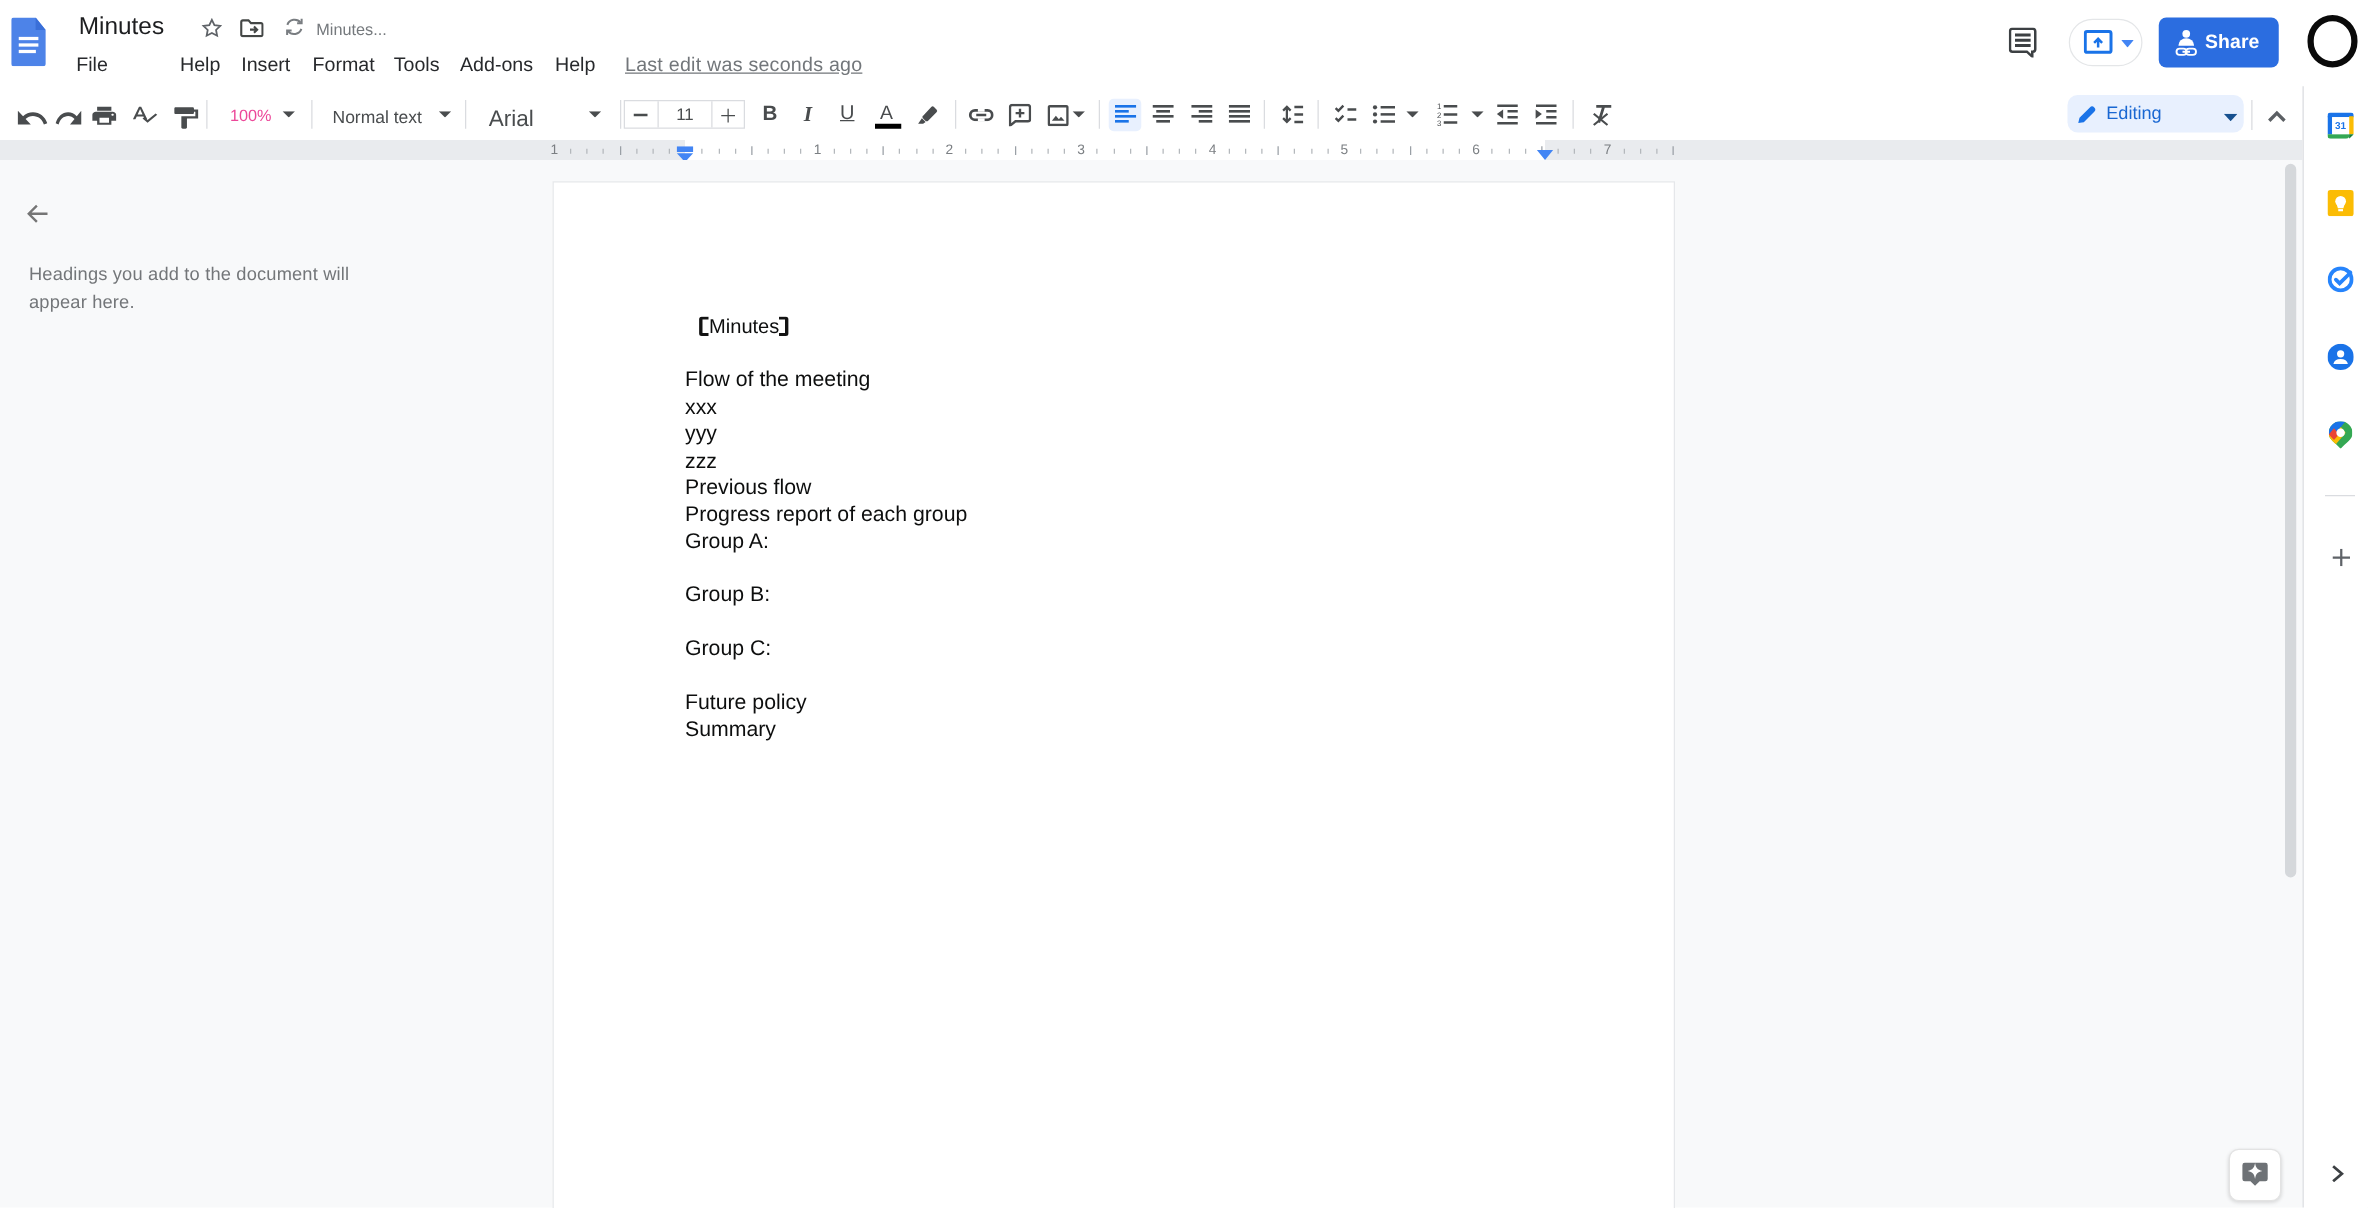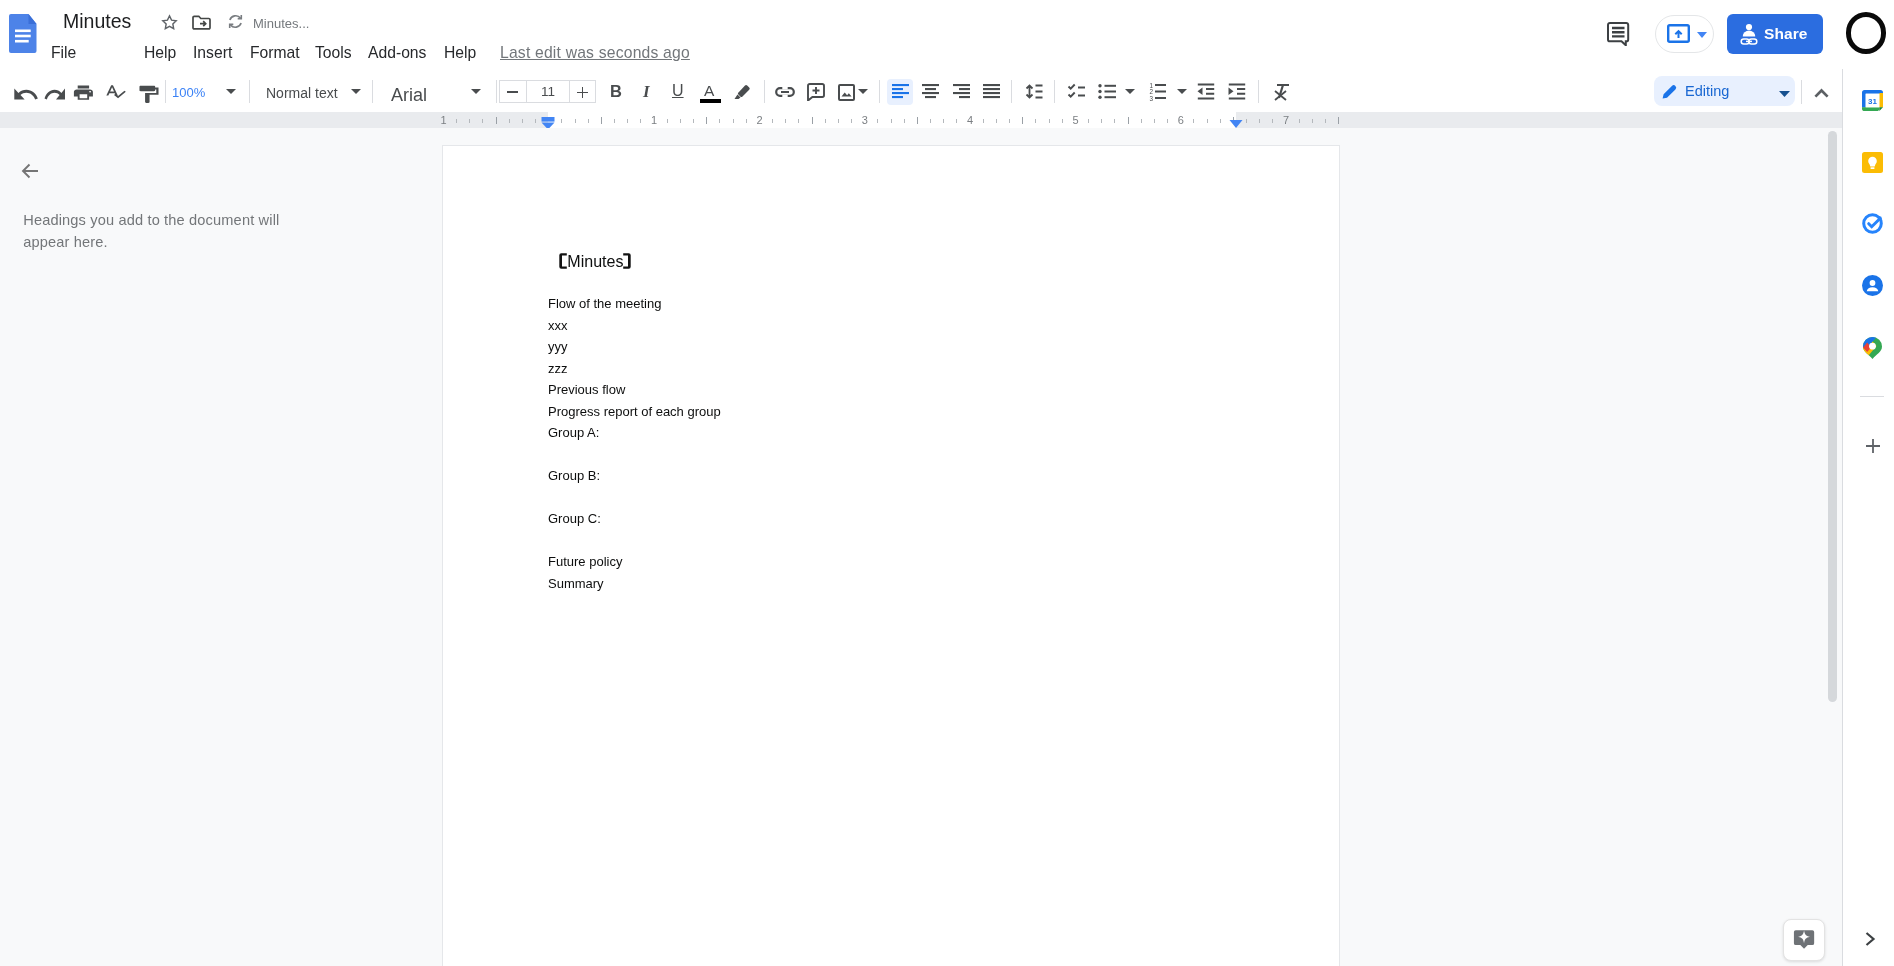--- a/index.html
+++ b/index.html
@@ -31,21 +31,21 @@
 </svg>
 <svg class="abs" style="left:227px;top:14px;" width="17" height="15" viewBox="0 0 17 15" fill="none" stroke="#797d81" stroke-width="1.6">
   <path d="M2.9,5.9 a6,5.7 0 0 1 10.6,-1.8"></path>
     <path d="M14.1,9.1 a6,5.7 0 0 1 -10.6,1.8"></path>
   <path d="M14.3,1 v3.6 h-3.6"></path>
     <path d="M2.7,14 v-3.6 h3.6"></path>
 </svg>
 <div class="abs" style="left:253px;top:15.5px;font-size:13px;color:#75797d;">Minutes...</div>
 
 <div class="abs" style="top:44px;left:0;height:24px;font-size:15.7px;color:#27292c;white-space:nowrap;">
-  <span class="abs" style="left:51px;">File</span>
+  <span class="abs" style="left:61px;">File</span>
   <span class="abs" style="left:102px;margin-top:48px;">Edit</span>
   <span class="abs" style="left:144px;">Help</span>
   <span class="abs" style="left:193px;">Insert</span>
   <span class="abs" style="left:250px;">Format</span>
   <span class="abs" style="left:315px;">Tools</span>
   <span class="abs" style="left:368px;">Add-ons</span>
   <span class="abs" style="left:444px;">Help</span>
   <span class="abs" style="left:500px;color:#72767a;text-decoration:underline;letter-spacing:.2px;">Last edit was seconds ago</span>
 </div>
 
@@ -87,21 +87,21 @@
     <svg width="26" height="24" viewBox="0 0 26 24" style="position: absolute; left: 72.4px; top: 82.6px;">
       <path d="M19,8 L5,8 C3.34,8 2,9.34 2,11 L2,17 L6,17 L6,21 L18,21 L18,17 L22,17 L22,11 C22,9.34 20.66,8 19,8 Z M16,19 L8,19 L8,14 L16,14 Z M19,12 C18.45,12 18,11.55 18,11 C18,10.45 18.45,10 19,10 C19.55,10 20,10.45 20,11 C20,11.55 19.55,12 19,12 Z M18,3 L6,3 L6,7 L18,7 Z" fill="#494c4e" transform="scale(0.95,0.8)"></path>
     </svg>
     <svg width="26" height="24" viewBox="0 0 26 24" style="position: absolute; left: 103.5px; top: 82.7px;">
       <path d="M12.45,16 L14.54,16 L9.43,3 L7.57,3 L2.46,16 L4.55,16 L5.67,13 L11.31,13 Z M6.43,11 L8.5,5.48 L10.57,11 Z M21.54,9.88 L14.78,16.64 L11.96,13.82 L10.55,15.23 L14.79,19.47 L22.95,11.29 Z" fill="#494c4e" transform="scale(0.95,0.78)"></path>
     </svg>
     <svg width="26" height="24" viewBox="0 0 26 24" style="position: absolute; left: 134.5px; top: 84.1px;">
       <path d="M18,4 L18,3 C18,2.45 17.55,2 17,2 L5,2 C4.45,2 4,2.45 4,3 L4,7 C4,7.55 4.45,8 5,8 L17,8 C17.55,8 18,7.55 18,7 L18,6 L19,6 L19,10 L9,10 L9,20 C9,20.55 9.45,21 10,21 L12,21 C12.55,21 13,20.55 13,20 L13,12 L21,12 L21,4 Z" fill="#494c4e" transform="scale(1.12,0.9)"></path>
     </svg>
     <div class="abs" style="left: 165px; top: 80px; width: 1px; height: 23px; background: rgb(218, 220, 224);"></div>
-    <div class="abs" style="left: 172px; top: 84.6px; font-size: 13px; color: #3b82f6; font-weight: 400;">100%</div>
+    <div class="abs" style="left: 184px; top: 84.6px; font-size: 13px; color: #ec4899; font-weight: 400;">100%</div>
     <svg width="10" height="5" viewBox="0 0 10 5" style="position: absolute; left: 226px; top: 89px;">
       <path d="M0,0 h10 l-5,5 Z" fill="#494c4e"></path>
     </svg>
     <div class="abs" style="left: 249px; top: 80px; width: 1px; height: 23px; background: rgb(218, 220, 224);"></div>
     <div class="abs" style="left: 266px; top: 84.5px; font-size: 14px; color: rgb(73, 76, 78); font-weight: 400;">Normal text</div>
     <svg width="10" height="5" viewBox="0 0 10 5" style="position: absolute; left: 351px; top: 89px;">
       <path d="M0,0 h10 l-5,5 Z" fill="#494c4e"></path>
     </svg>
     <div class="abs" style="left: 372px; top: 80px; width: 1px; height: 23px; background: rgb(218, 220, 224);"></div>
     <div class="abs" style="left: 391px; top: 84.5px; font-size: 18px; color: rgb(73, 76, 78); font-weight: 400;">Arial</div>
@@ -314,21 +314,21 @@
   </svg>
 
 <div class="abs" style="left:0;top:128px;width:1842px;height:838px;background:#f8f9fa;"></div>
 
 <svg class="abs" style="left:21px;top:162px;" width="18" height="18" viewBox="0 0 18 18">
     <path d="M17,9 H2 M8.5,2.5 L2,9 l6.5,6.5" fill="none" stroke="#757575" stroke-width="1.9"></path>
   </svg>
 <div class="abs" style="left:23.2px;top:210px;width:290px;font-size:14.6px;line-height:21.8px;color:#737679;letter-spacing:.15px;">Headings you add to the document will appear here.</div>
 
 <div class="abs" style="left:442px;top:145px;width:898px;height:830px;background:#fff;border:1px solid #e5e7ea;"></div>
-<div class="abs" style="left:548px;top:250.4px;font-size:13px;line-height:21.5px;color:#0d0e0e;white-space:pre;" id="doctext">​
+<div class="abs" style="left:548px;top:250.4px;font-size:17px;line-height:21.5px;color:#0d0e0e;white-space:pre;" id="doctext">​
 ​
 Flow of the meeting
 xxx
 yyy
 zzz
 Previous flow
 Progress report of each group
 Group A:
 ​
 Group B:

